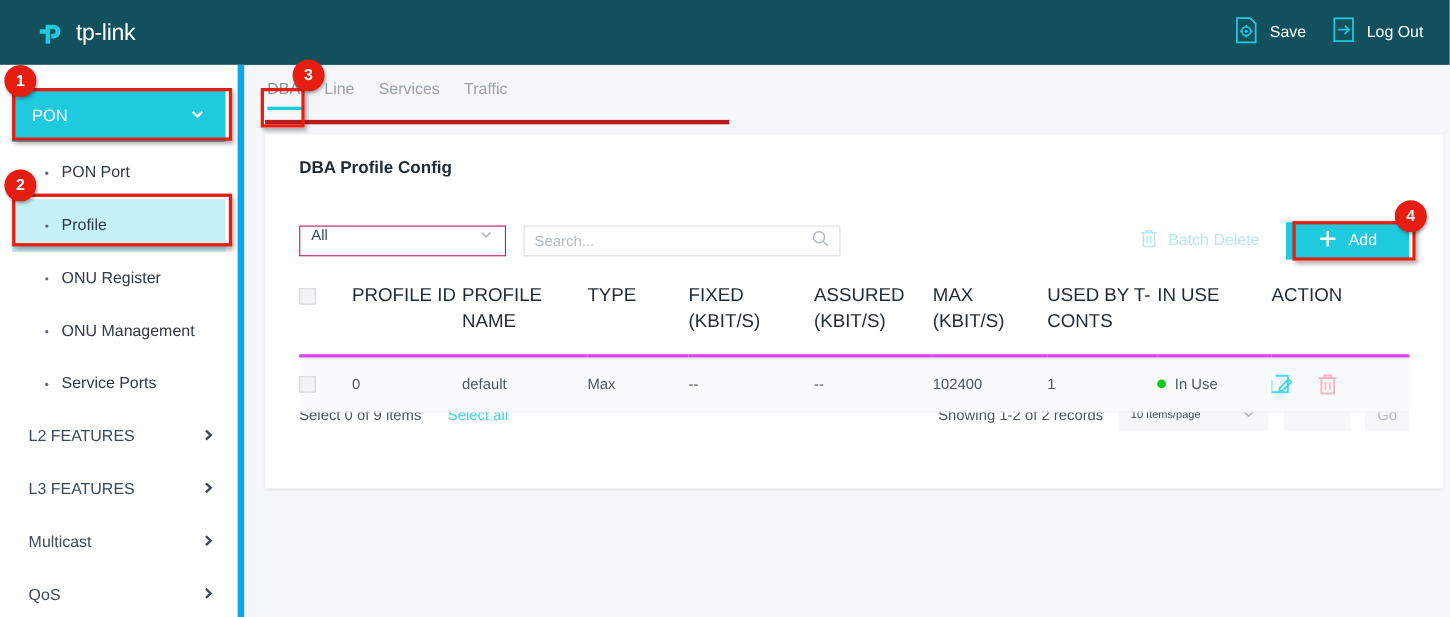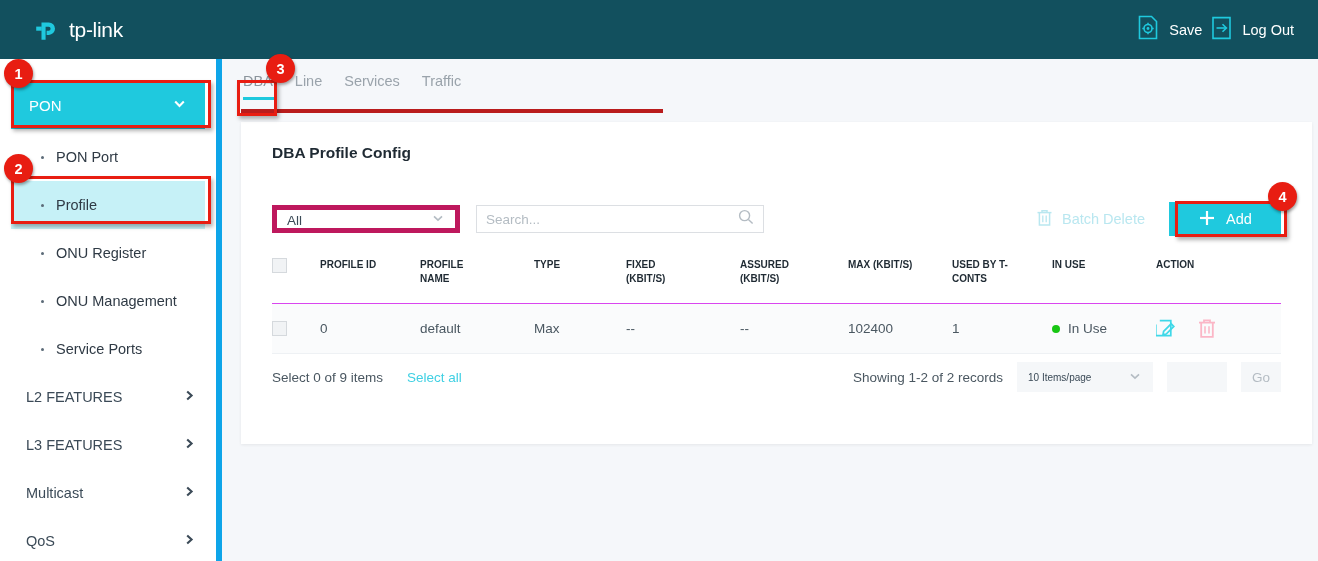--- a/index.html
+++ b/index.html
@@ -14,21 +14,21 @@
   
   .topbar {
     position: absolute; top: 0; left: 0;
     width: 1318px; height: 59px;
     background: #12505e;
     display: flex; align-items: center;
   }
   .logo-wrap { display: flex; align-items: center; margin-left: 32px; gap: 7px; }
   .logo-mark { width: 30px; height: 30px; position: relative; }
   .logo-text { color: #ffffff; font-size: 21px; letter-spacing: -0.3px; font-weight: 400; }
-  .topbar-actions { margin-left: auto; margin-right: 24px; display: flex; align-items: center; gap: 9px; }
+  .topbar-actions { margin-left: auto; margin-right: 24px; display: flex; align-items: center; gap: 24px; }
   .tb-action { display: flex; align-items: center; gap: 9px; cursor: pointer; }
   .tb-action-label { color: #ffffff; font-size: 14.5px; }
 
   
   .sidebar {
     position: absolute; top: 59px; left: 0;
     width: 222px; height: 502px;
     background: #ffffff;
     border-right: 6px solid #0ea5e9;
   }
@@ -81,22 +81,22 @@
     box-shadow: 0 1px 3px rgba(0,0,0,0.07);
   }
   .card-title {
     position: absolute; top: 22px; left: 31px;
     font-size: 15.5px; font-weight: bold; color: #1f2a33;
   }
 
   
   .toolbar { position: absolute; top: 82px; left: 31px; right: 31px; height: 30px; display: flex; align-items: center; }
   .select-box {
-    width: 188px; height: 28px; border: 5px solid #be185d; background: #fff;
-    display: flex; align-items: flex-end; padding: 0 10px;
+    width: 188px; height: 28px; border: 1px solid #be185d; background: #fff;
+    display: flex; align-items: flex-start; padding: 0 10px;
     font-size: 13.5px; color: #3b4a57; cursor: pointer;
   }
   .select-box .chev { margin-left: auto; color: #b4bcc3; }
   .search-box {
     width: 288px; height: 28px; border: 1px solid #dcdfe3; background: #fff;
     display: flex; align-items: center; padding: 0 9px; margin-left: 16px;
   }
   .search-box input {
     border: none; outline: none; flex: 1; font-size: 13.5px; color: #3b4a57;
     font-family: "Liberation Sans", sans-serif; background: transparent;
@@ -119,23 +119,23 @@
     font-size: 35px; font-weight: bold; letter-spacing: -1px;
     pointer-events: none; user-select: none; z-index: 0;
   }
   .watermark .wm-a { color: #c9ccd1; }
   .watermark .wm-b { color: #cfe8f5; }
 
   
   .table { position: absolute; top: 126px; left: 31px; right: 31px; z-index: 1; }
   table { width: 100%; border-collapse: collapse; }
   thead th {
-    text-align: left; font-size: 10px; font-weight: bold; color: #1f2a33;
+    text-align: left; font-size: 17px; font-weight: normal; color: #1f2a33;
     padding: 10px 0 18px 0; vertical-align: top; line-height: 1.35;
-    border-bottom: 1px solid #d946ef;
+    border-bottom: 3px solid #d946ef;
   }
   tbody td {
     font-size: 13.5px; color: #4a5761; padding: 14px 0;
     border-bottom: 1px solid #eef1f4; background: #fafbfc;
   }
   .chk {
     width: 15px; height: 15px; border: 1px solid #d5d9dd; background: #f1f3f5;
     display: inline-block; cursor: pointer; vertical-align: middle;
   }
   .col-chk { width: 48px; }

